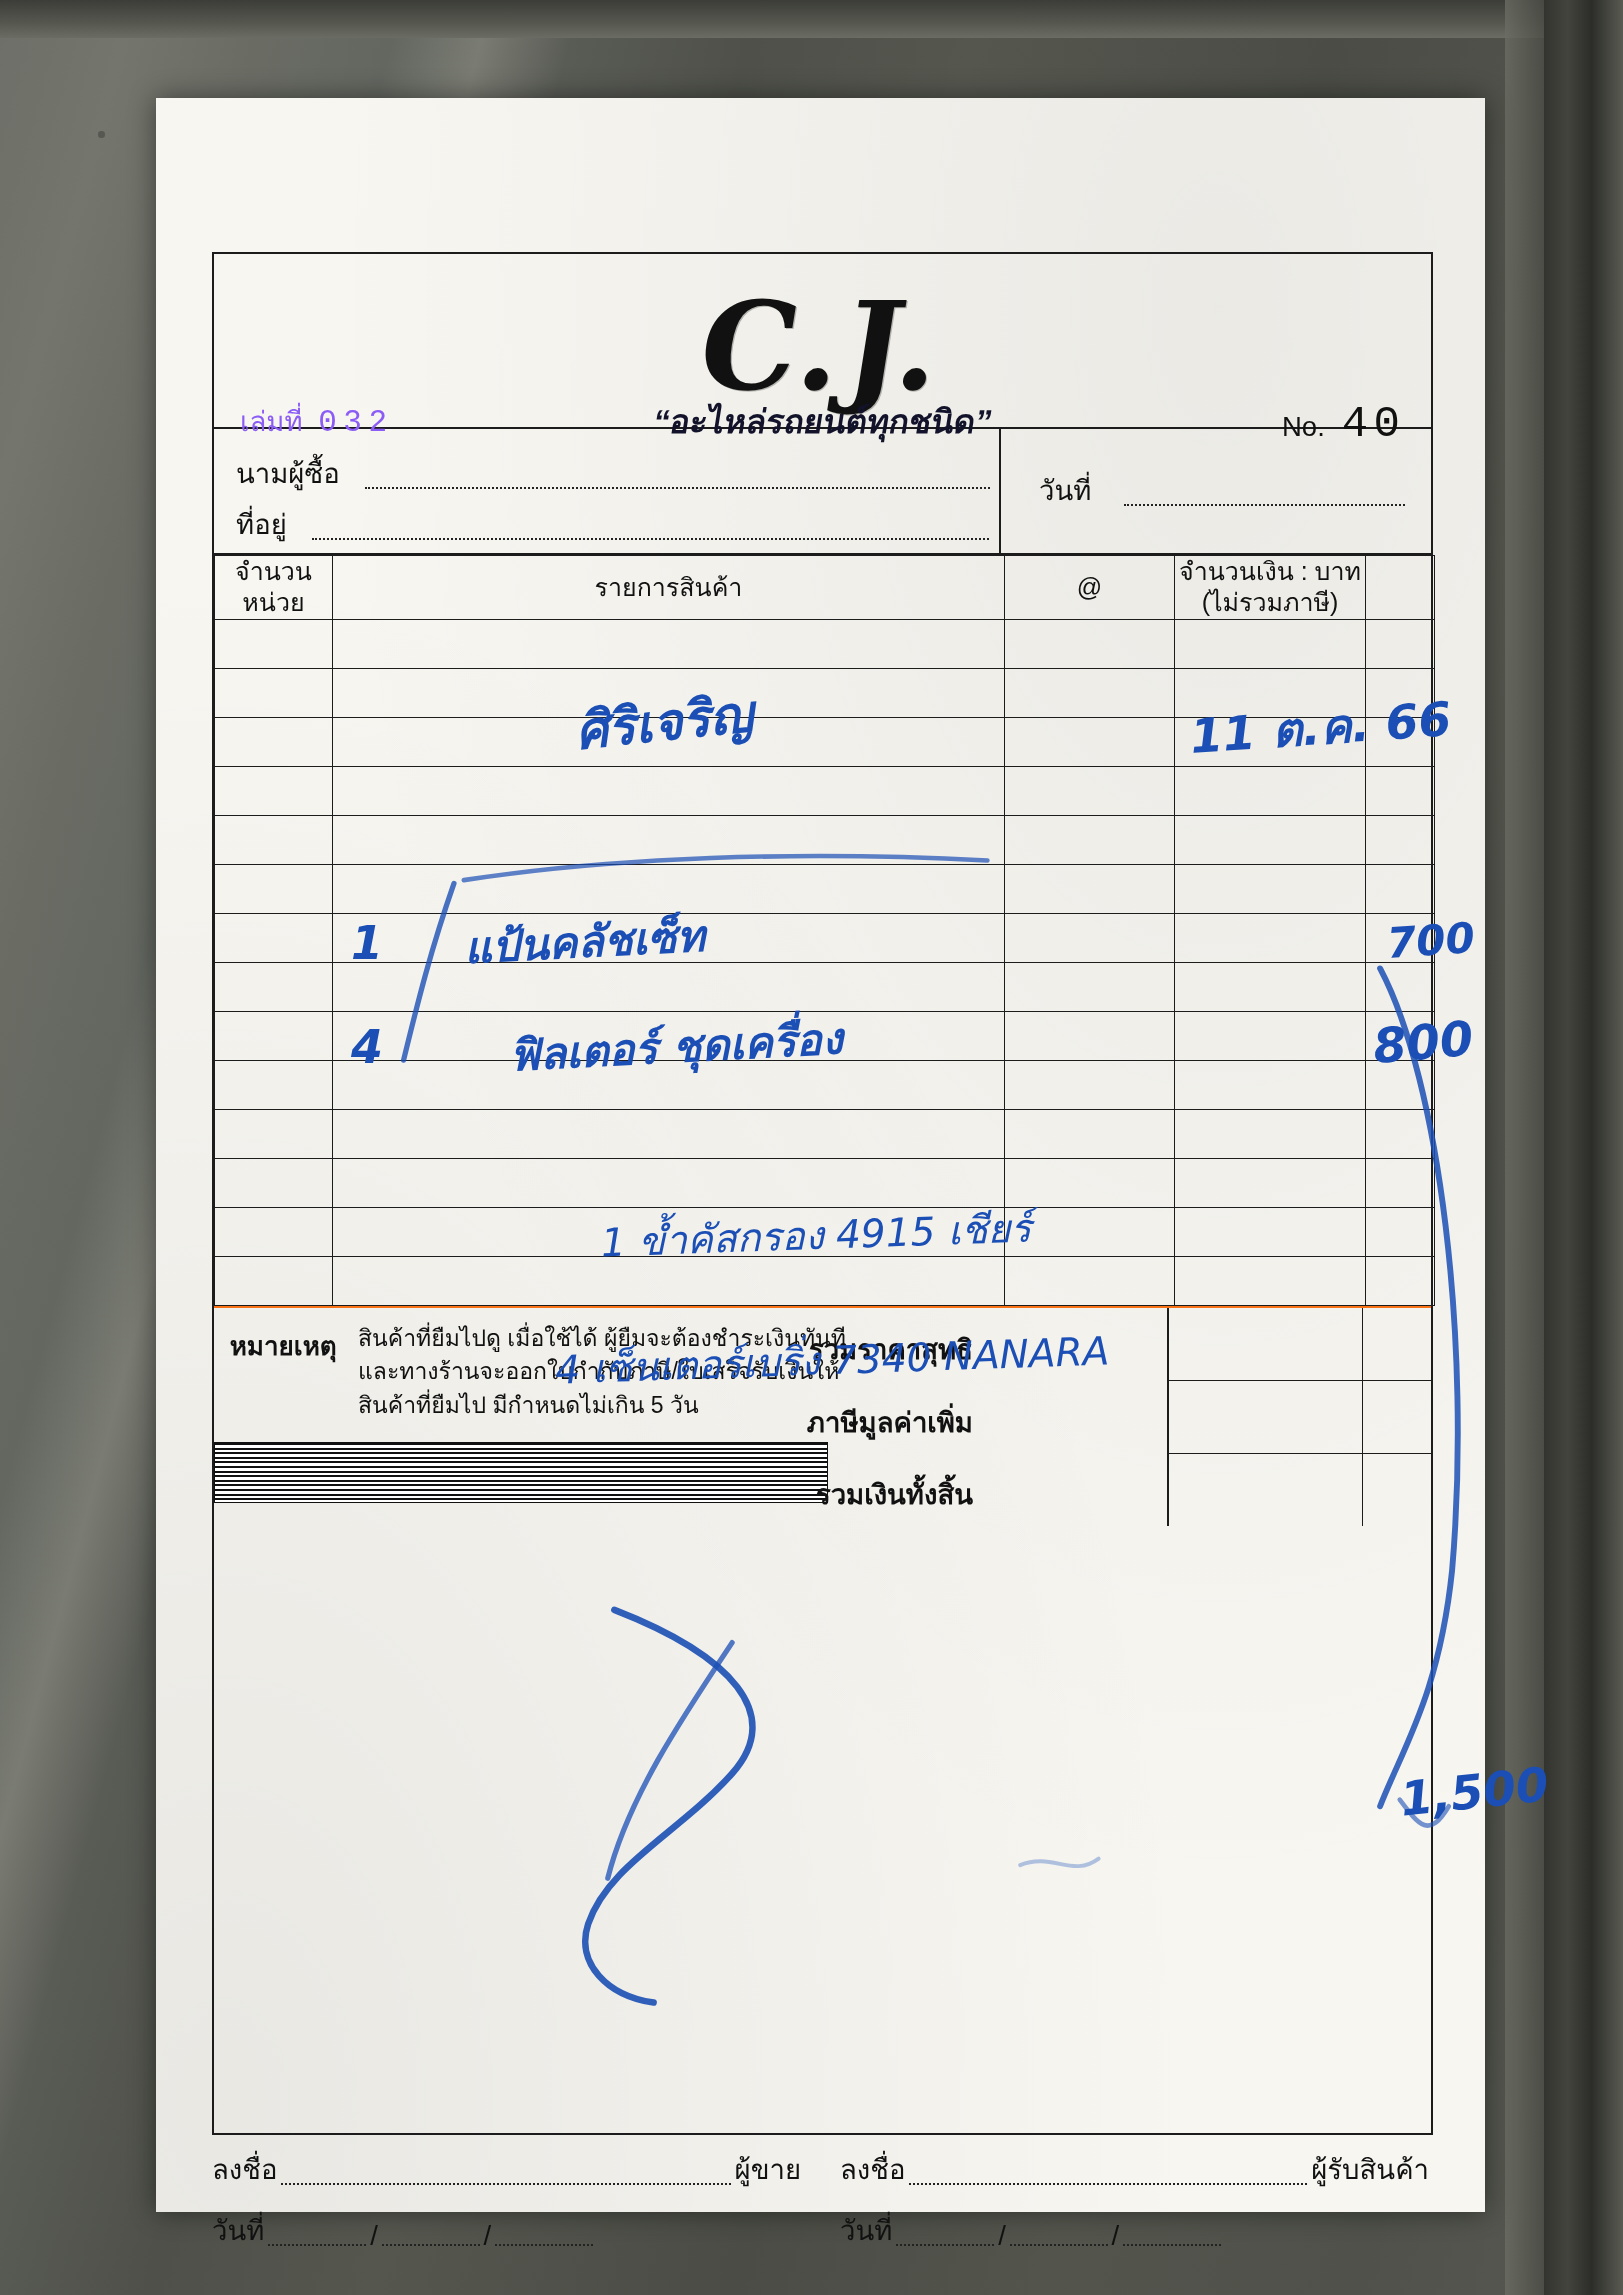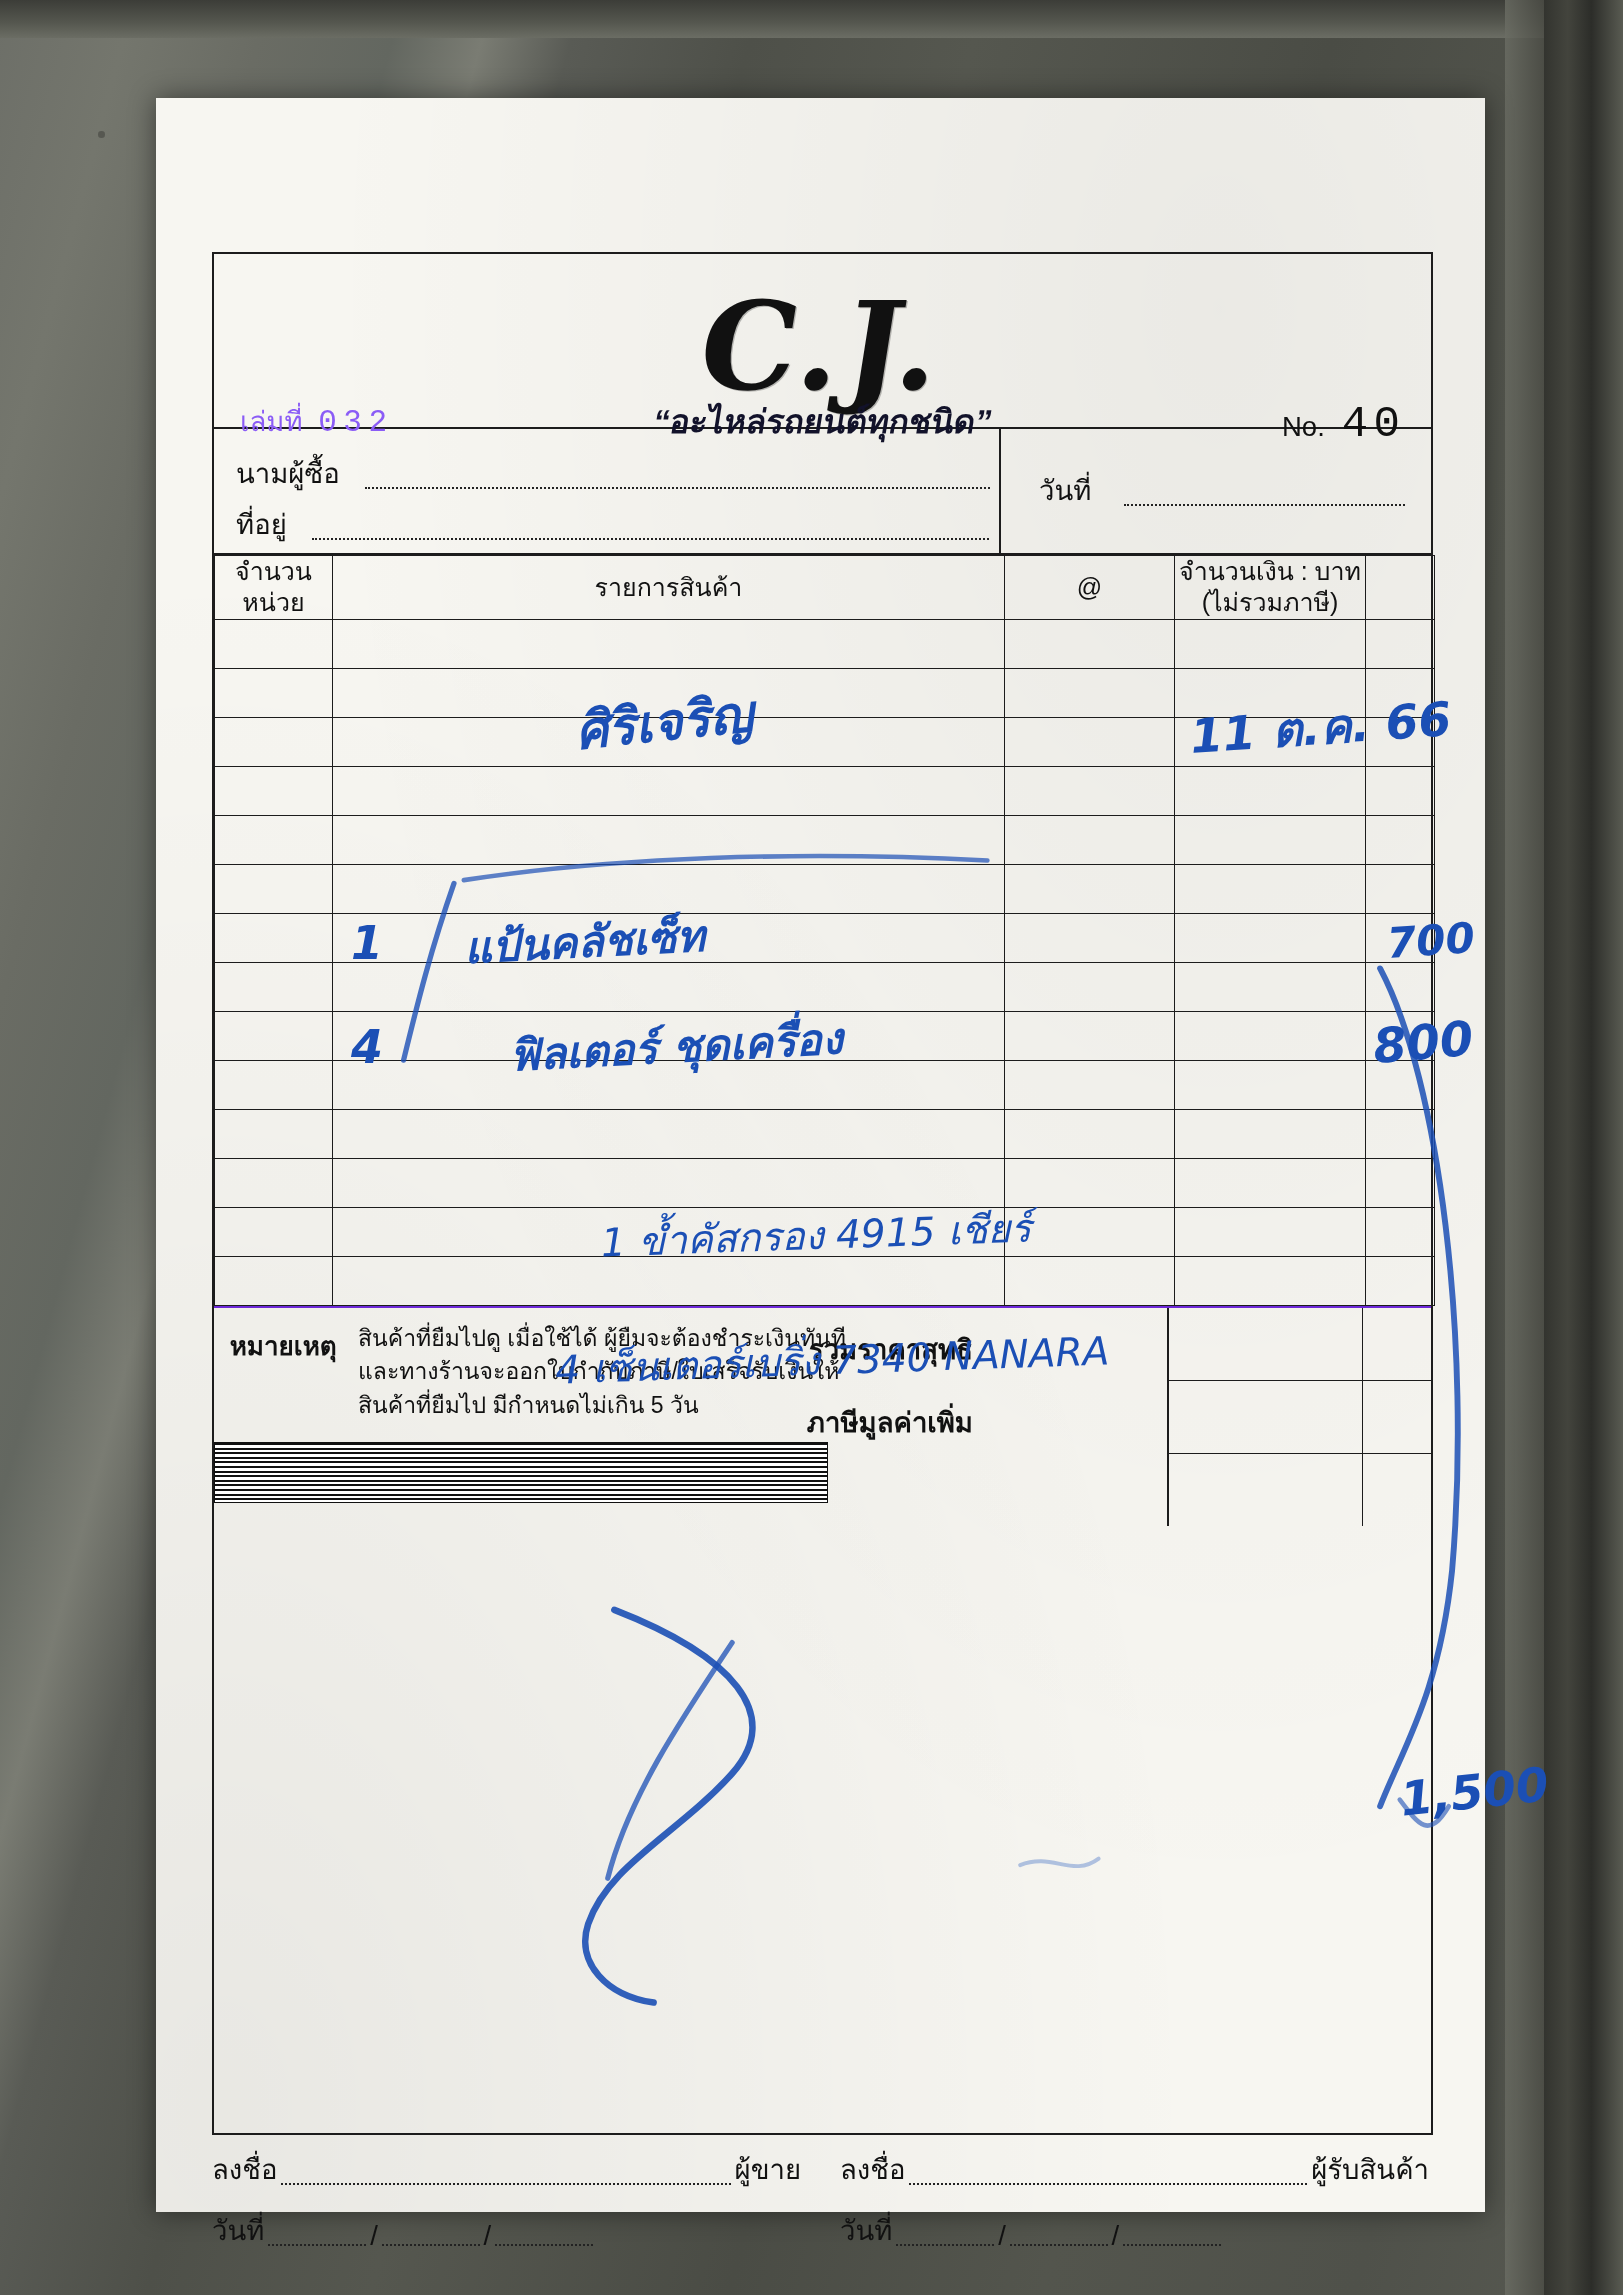--- a/index.html
+++ b/index.html
@@ -46,21 +46,21 @@
   .divv{position:absolute;top:0;bottom:0;width:2px;background:#1c1c1c;}
 
   
   table.grid{width:100%;border-collapse:collapse;table-layout:fixed;}
   table.grid td,table.grid th{border:1.3px solid #1c1c1c;height:48px;padding:0;}
   th.c1{width:117px;text-align:center;} th.c2{width:671px;} th.c3{width:169px;} th.c4{width:190px;} th.c5{width:68px;}
   th{font-size:25px;font-weight:normal;color:#111;line-height:1.25;}
   .headrow th{height:77px;}
 
   
-  .notes{position:relative;height:216px;border-top:2px solid #6d28d9;}
+  .notes{position:relative;height:216px;border-top:2px solid #f97316;}
   .noteLbl{position:absolute;left:15.7px;top:17px;font-size:26px;font-weight:bold;color:#111;}
   .noteTxt{position:absolute;left:144px;top:14.4px;font-size:23px;color:#111;line-height:1.45;}
   .hatch{position:absolute;left:0;top:134px;width:612px;height:59px;
          background:repeating-linear-gradient(180deg,#111 0 2px,#fff 2px 4.6px);
          border:1.3px solid #111;}
   .totLbl{position:absolute;right:458px;font-size:27.5px;font-weight:bold;color:#111;text-align:right;width:393px;}
   .totbox{position:absolute;right:0;top:0;width:264px;height:216px;}
   .totbox .cell{height:72px;border-left:2px solid #1c1c1c;border-bottom:1.3px solid #1c1c1c;position:relative;}
   .totbox .cell:last-child{border-bottom:none;}
   .totbox .sub{position:absolute;right:0;top:0;bottom:0;width:68px;border-left:1.3px solid #1c1c1c;}
@@ -236,20 +236,21 @@
         <div class="noteLbl">หมายเหตุ</div>
         <div class="noteTxt">
           <div>สินค้าที่ยืมไปดู เมื่อใช้ได้ ผู้ยืมจะต้องชำระเงินทันที</div>
           <div>และทางร้านจะออกใบกำกับภาษี/ใบเสร็จรับเงินให้</div>
           <div>สินค้าที่ยืมไป มีกำหนดไม่เกิน 5 วัน</div>
         </div>
         <div class="hatch"></div>
 
         <div class="totLbl" style="top:19.6px;">รวมราคาสุทธิ</div>
         <div class="totLbl" style="top:92px;">ภาษีมูลค่าเพิ่ม</div>
+        <div class="totLbl" style="top:164px;">รวมเงินทั้งสิ้น</div>
 
         <div class="totbox">
           <div class="cell">
               <div class="sub"></div>
             </div>
           <div class="cell">
               <div class="sub"></div>
             </div>
           <div class="cell">
               <div class="sub"></div>

